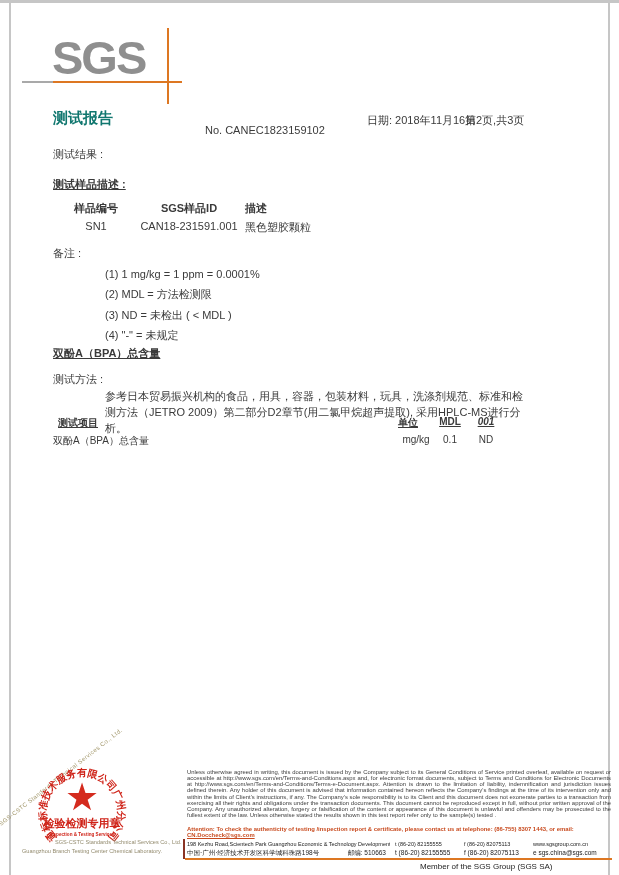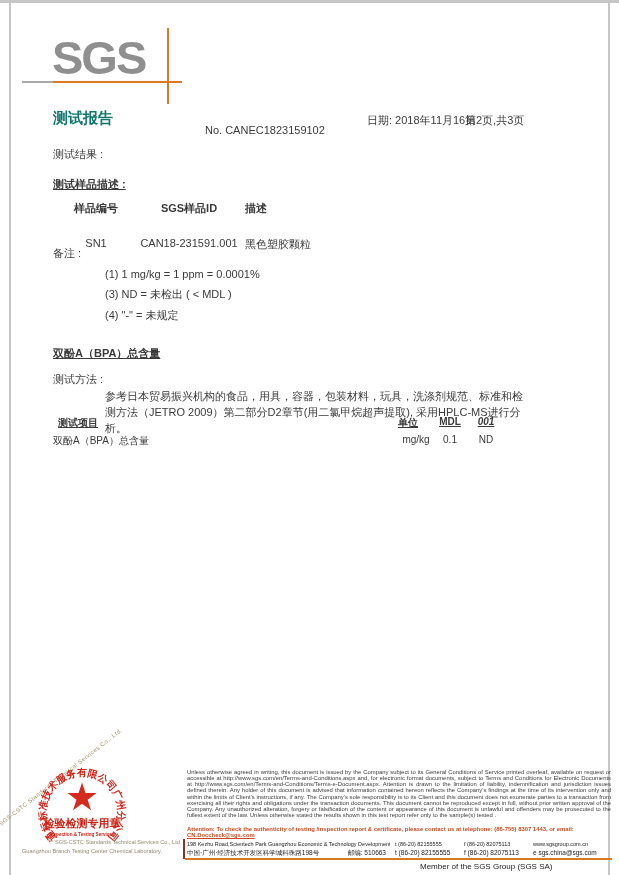--- a/index.html
+++ b/index.html
@@ -18,21 +18,21 @@
   .logo-rule-h{left:53px;top:81px;width:129px;height:2px;background:#dd7722;}
   .logo-rule-v{left:167px;top:28px;width:2px;height:76px;background:#dd7722;}
   
   .title{left:53px;top:109px;font-size:15px;font-weight:bold;color:#0f766e;}
   .report-no{left:205px;top:124px;}
   .report-date{left:367px;top:113px;}
   .page-info{left:465px;top:113px;}
   
   .results-label{left:53px;top:147px;}
   .sample-heading{left:53px;top:177px;font-weight:bold;text-decoration:underline;}
-  .sample-table{left:53px;top:201px;display:grid;grid-template-columns:86px 100px 160px;row-gap:21px;}
+  .sample-table{left:53px;top:201px;display:grid;grid-template-columns:86px 100px 160px;row-gap:4px;}
   .sample-table .hd{font-weight:bold;}
   .sample-table .c1{text-align:center;}
   .sample-table .c2{text-align:center;}
   .sample-table .c3{text-align:left;padding-left:6px;}
   .notes-label{left:53px;top:246px;}
   .notes{left:105px;top:264px;line-height:20.3px;}
   
   .bpa-heading{left:53px;top:346px;font-weight:bold;text-decoration:underline;}
   .method-label{left:53px;top:372px;}
   .method-text{left:105px;top:388px;width:424px;line-height:16px;}
@@ -101,20 +101,21 @@
     <div class="hd c2">SGS样品ID</div>
     <div class="hd c3">描述</div>
     <div class="c1">SN1</div>
     <div class="c2">CAN18-231591.001</div>
     <div class="c3">黑色塑胶颗粒</div>
   </div>
 
   <div class="abs notes-label">备注 :</div>
   <div class="abs notes">
     <div>(1) 1 mg/kg = 1 ppm = 0.0001%</div>
+    <div>(2) MDL = 方法检测限</div>
     <div>(3) ND = 未检出 ( &lt; MDL )</div>
     <div>(4) "-" = 未规定</div>
   </div>
 
   <div class="abs bpa-heading">双酚A（BPA）总含量</div>
   <div class="abs method-label">测试方法 :</div>
   <div class="abs method-text">参考日本贸易振兴机构的食品，用具，容器，包装材料，玩具，洗涤剂规范、标准和检测方法（JETRO 2009）第二部分D2章节(用二氯甲烷超声提取), 采用HPLC-MS进行分析。</div>
 
   <div class="abs t2 t2-h t2-item-h">测试项目</div>
   <div class="abs t2 t2-h t2-unit-h">单位</div>

